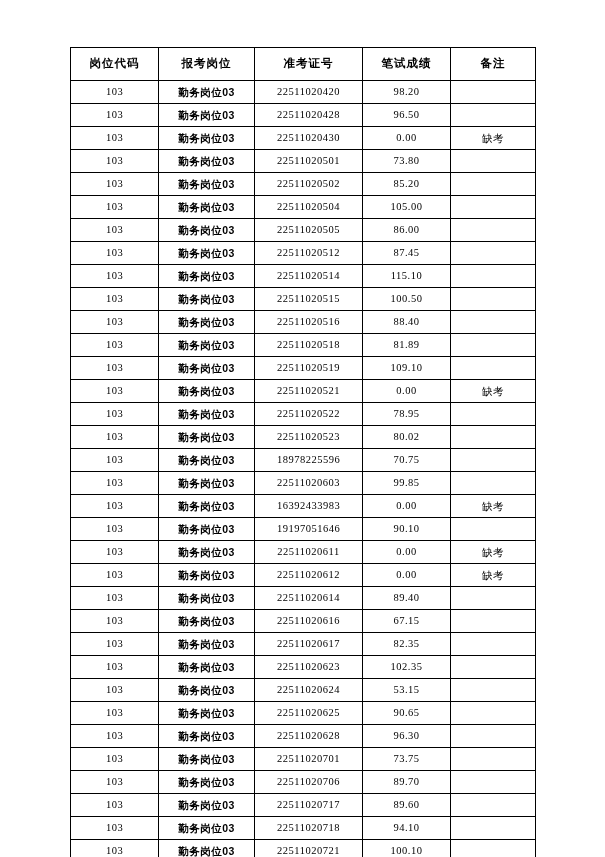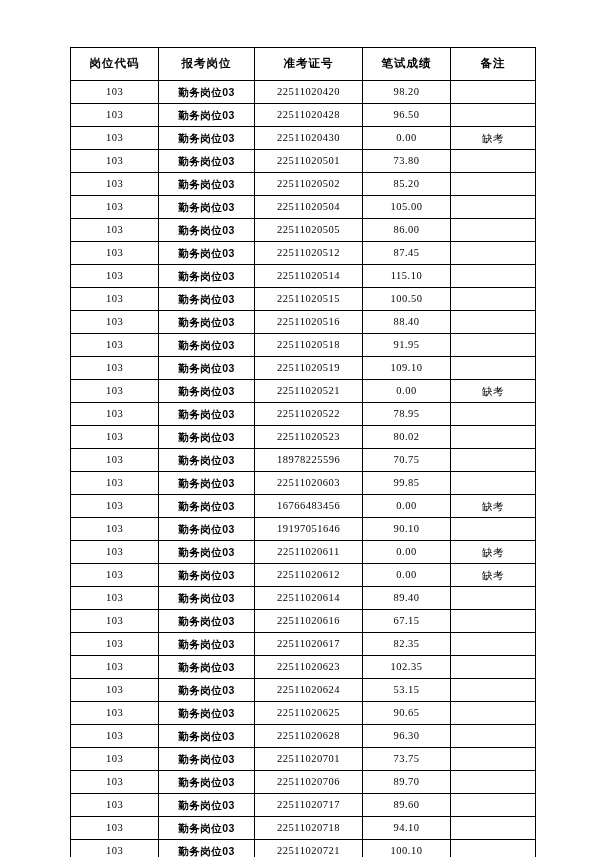--- a/index.html
+++ b/index.html
@@ -170,21 +170,21 @@
           <td class="code">103</td>
           <td class="post">勤务岗位03</td>
           <td class="exam">22511020516</td>
           <td class="score">88.40</td>
           <td class="note"></td>
         </tr>
         <tr>
           <td class="code">103</td>
           <td class="post">勤务岗位03</td>
           <td class="exam">22511020518</td>
-          <td class="score">91.95</td>
+          <td class="score">81.89</td>
           <td class="note"></td>
         </tr>
         <tr>
           <td class="code">103</td>
           <td class="post">勤务岗位03</td>
           <td class="exam">22511020519</td>
           <td class="score">109.10</td>
           <td class="note"></td>
         </tr>
         <tr>
@@ -218,21 +218,21 @@
         <tr>
           <td class="code">103</td>
           <td class="post">勤务岗位03</td>
           <td class="exam">22511020603</td>
           <td class="score">99.85</td>
           <td class="note"></td>
         </tr>
         <tr>
           <td class="code">103</td>
           <td class="post">勤务岗位03</td>
-          <td class="exam">16766483456</td>
+          <td class="exam">16392433983</td>
           <td class="score">0.00</td>
           <td class="note">缺考</td>
         </tr>
         <tr>
           <td class="code">103</td>
           <td class="post">勤务岗位03</td>
           <td class="exam">19197051646</td>
           <td class="score">90.10</td>
           <td class="note"></td>
         </tr>

